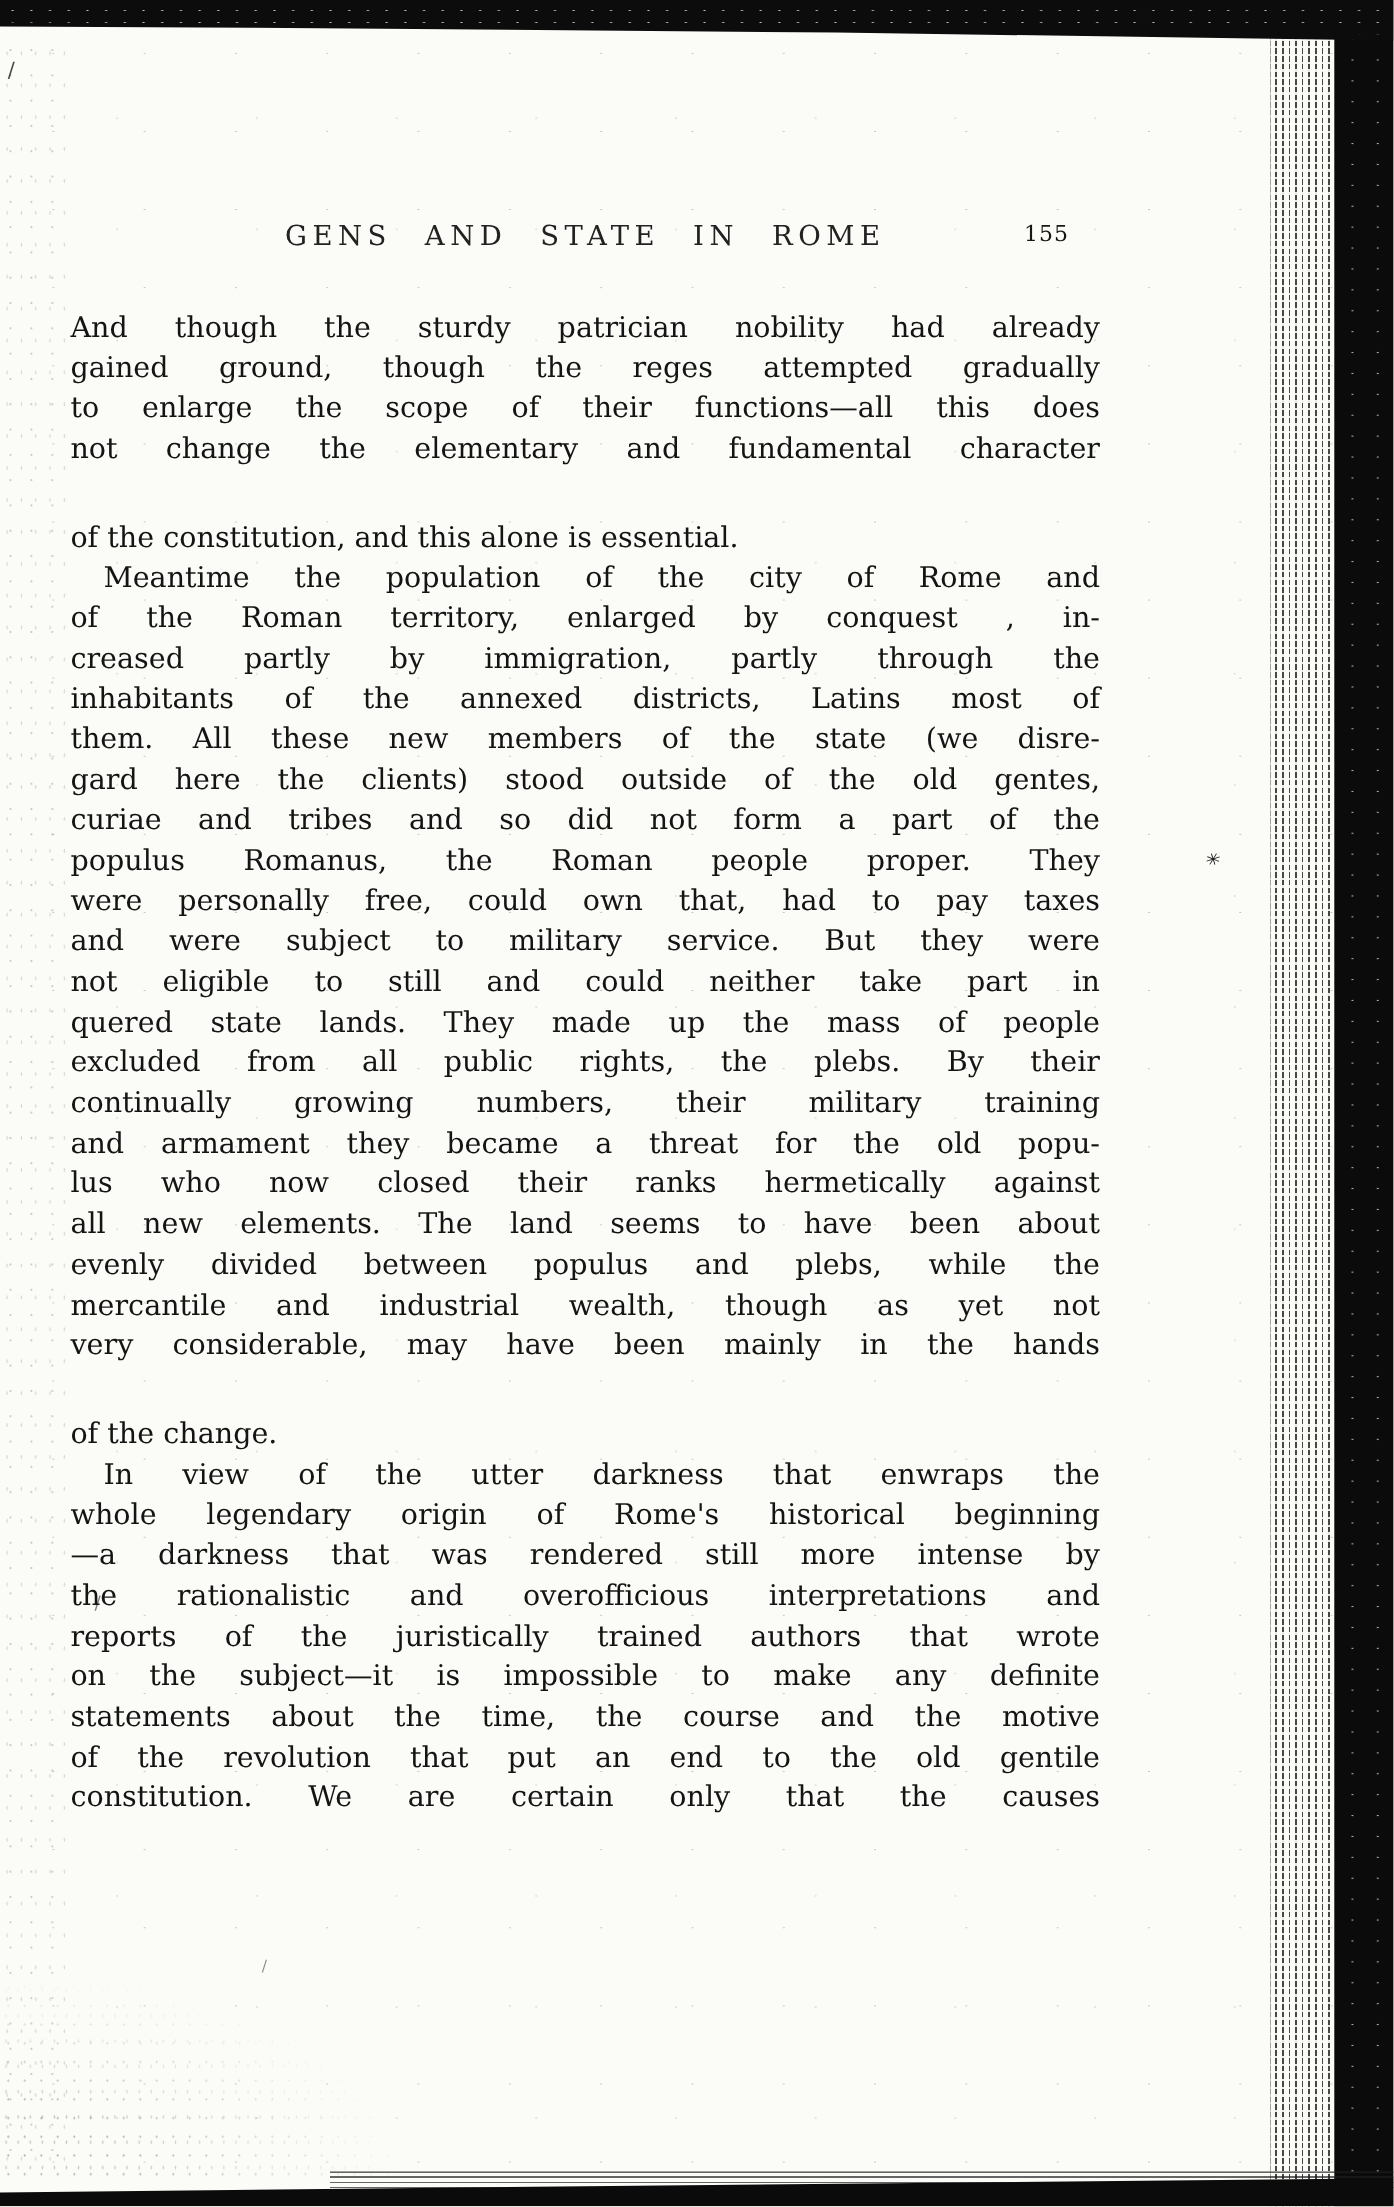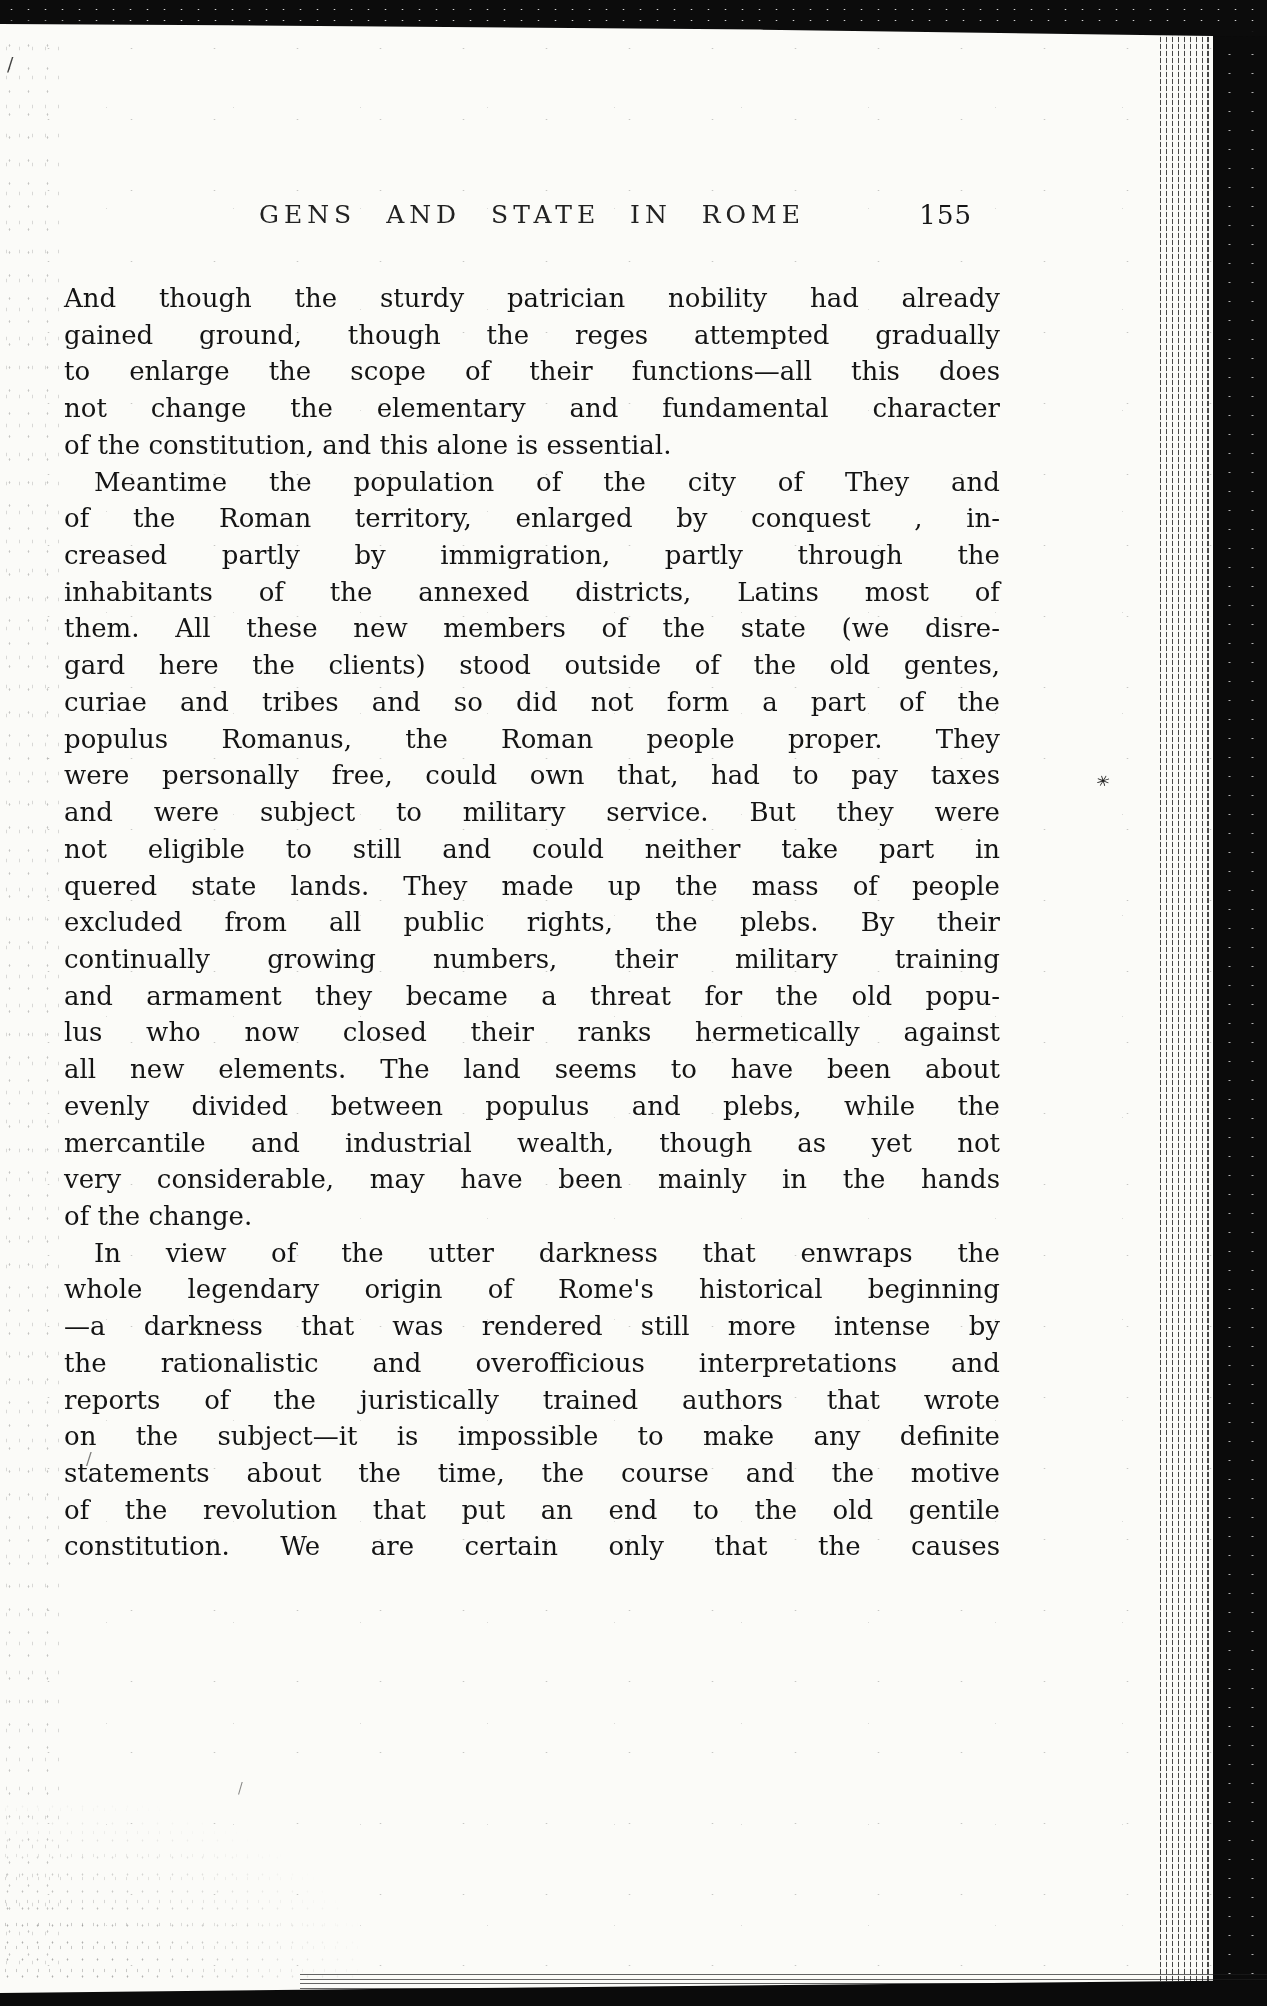--- a/index.html
+++ b/index.html
@@ -75,36 +75,36 @@
   
   .running-head{
     position:absolute;left:64px;top:200px;width:936px;height:40px;
   }
   .head-title{
     position:absolute;left:50%;transform:translateX(-50%);
     font-size:25px;letter-spacing:5px;word-spacing:17px;
     color:#222;white-space:nowrap;
   }
   .head-page-number{
-    position:absolute;right:28px;top:0;font-size:26px;color:#161616;letter-spacing:1px;
+    position:absolute;right:28px;top:0;font-size:20px;color:#161616;letter-spacing:1px;
   }
   
   .text-block{
     position:absolute;left:64px;top:280px;width:936px;
     font-size:26px;line-height:36.72px;
   }
   .para{margin:0;}
   .line{
     text-align:justify;
     text-align-last:justify;
     -moz-text-align-last:justify;
     height:36.72px;overflow:visible;white-space:normal;
   }
   .line.first{text-indent:30px;}
-  .line.last{text-align-last:left;-moz-text-align-last:left;}
+  .line.last{text-align-last:left;margin-top:44px;-moz-text-align-last:left;}
   
   .ink-mark{
     position:absolute;left:1096px;top:771px;font-size:17px;color:#1a1a1a;
     transform:rotate(-18deg) scaleY(.85);
   }
   .slash-a{position:absolute;left:7px;top:53px;font-size:19px;opacity:.8;}
   .slash-b{position:absolute;left:86px;top:1448px;font-size:17px;opacity:.55;}
   .slash-c{position:absolute;left:238px;top:1780px;font-size:14px;opacity:.5;}
 </style>
 </head>
@@ -134,21 +134,21 @@
 
   <div class="text-block">
       <div class="para">
         <div class="line">And though the sturdy patrician nobility had already</div>
         <div class="line">gained ground, though the reges attempted gradually</div>
         <div class="line">to enlarge the scope of their functions—all this does</div>
         <div class="line">not change the elementary and fundamental character</div>
         <div class="line last">of the constitution, and this alone is essential.</div>
       </div>
       <div class="para">
-        <div class="line first">Meantime the population of the city of They and</div>
+        <div class="line first">Meantime the population of the city of Rome and</div>
         <div class="line">of the Roman territory, enlarged by conquest , in-</div>
         <div class="line">creased partly by immigration, partly through the</div>
         <div class="line">inhabitants of the annexed districts, Latins most of</div>
         <div class="line">them.  All these new members of the state (we disre-</div>
         <div class="line">gard here the clients) stood outside of the old gentes,</div>
         <div class="line">curiae and tribes and so did not form a part of the</div>
         <div class="line">populus Romanus, the Roman people proper.  They</div>
         <div class="line">were personally free, could own that, had to pay taxes</div>
         <div class="line">and were subject to military service.  But they were</div>
         <div class="line">not eligible to still and could neither take part in</div>

